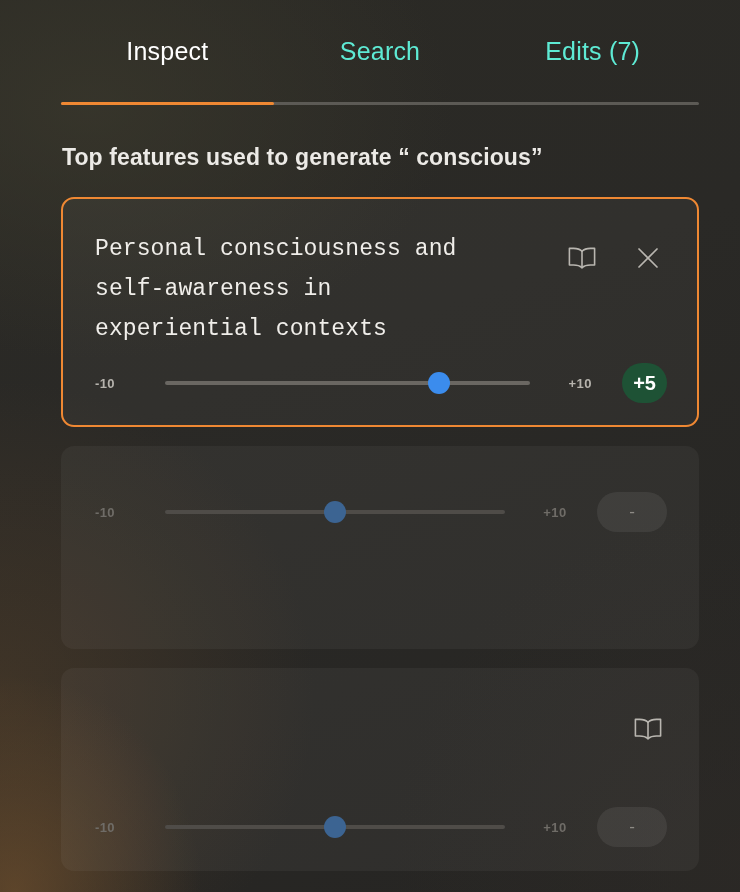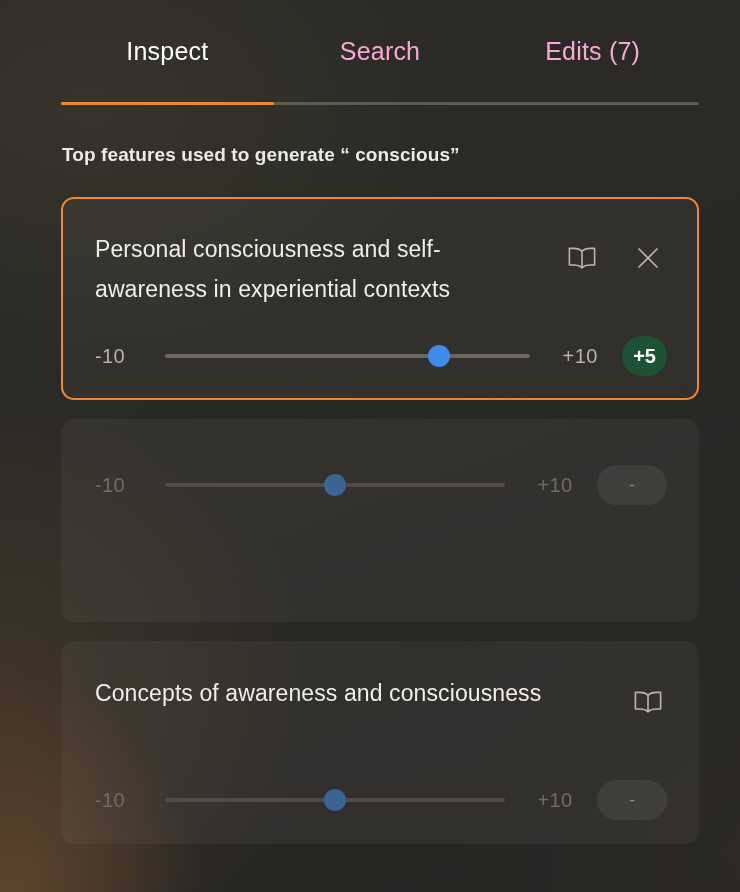--- a/index.html
+++ b/index.html
@@ -48,21 +48,21 @@
     display: flex;
     height: 52px;
     align-items: flex-start;
   }
   .tab {
     flex: 1 1 0;
     text-align: center;
     font-size: 25px;
     letter-spacing: 0.2px;
     line-height: 34px;
-    color: #f9a8d4;
+    color: #5eead4;
     cursor: pointer;
     user-select: none;
   }
   .tab.active { color: #ffffff; }
 
   .tabrule {
     position: absolute;
     left: 0;
     top: 68px;
     width: 638px;
@@ -79,21 +79,21 @@
     background: #ef8833;
     border-radius: 2px;
   }
 
   
   .heading {
     position: absolute;
     left: 62px;
     top: 144px;
     width: 660px;
-    font-size: 19px;
+    font-size: 23px;
     font-weight: bold;
     color: #eceae6;
     letter-spacing: 0.1px;
     white-space: nowrap;
   }
 
   
   .cards {
     position: absolute;
     left: 61px;
@@ -125,21 +125,21 @@
   }
 
   .card-title {
     font-size: 23px;
     line-height: 40px;
     color: #f0eeea;
     letter-spacing: 0.1px;
     flex: 1 1 auto;
     max-width: 460px;
   }
-  .card.selected .card-title { max-width: 400px; }
+  .card.selected .card-title { max-width: 400px; font-family: Liberation Mono, monospace; }
 
   .card-actions {
     display: flex;
     align-items: center;
     gap: 36px;
     margin-top: 14px;
     margin-left: auto;
     padding-right: 4px;
   }
 
@@ -156,22 +156,22 @@
 
   
   .slider-row {
     display: flex;
     align-items: center;
     gap: 0;
     margin-top: 14px;
   }
 
   .lim {
-    font-size: 20px;
-    font-weight: normal;
+    font-size: 13px;
+    font-weight: bold;
     color: #b6b3ad;
     letter-spacing: 0.4px;
     width: 46px;
     flex: 0 0 auto;
   }
   .lim.right { text-align: center; width: 52px; margin-left: 14px; }
 
   .card.dim .lim { color: #6f6c67; }
 
   .slider {
@@ -283,21 +283,20 @@
           <div class="slider">
             <div class="track"></div>
             <div class="knob" style="left: 50%;"></div>
           </div>
           <div class="lim right">+10</div>
           <div class="badge empty">-</div>
         </div>
       </div>
       <div class="card dim">
         <div class="card-top">
-          <div class="card-title">Concepts of awareness and consciousness</div>
           <div class="card-actions">
             <div class="icon-btn">
               <svg width="30" height="26" viewBox="0 0 30 26" fill="none" stroke="currentColor" stroke-width="1.6" stroke-linecap="round" stroke-linejoin="round">
                 <path d="M15 6.2C13 4.2 10 3.4 6.6 3.4H2.4v16.6h4.2c3.4 0 6.4.9 8.4 2.6"></path>
                 <path d="M15 6.2c2-2 5-2.8 8.4-2.8h4.2V20h-4.2c-3.4 0-6.4.9-8.4 2.6"></path>
                 <path d="M15 6.2v16.4"></path>
               </svg>
             </div>
           </div>
         </div>

